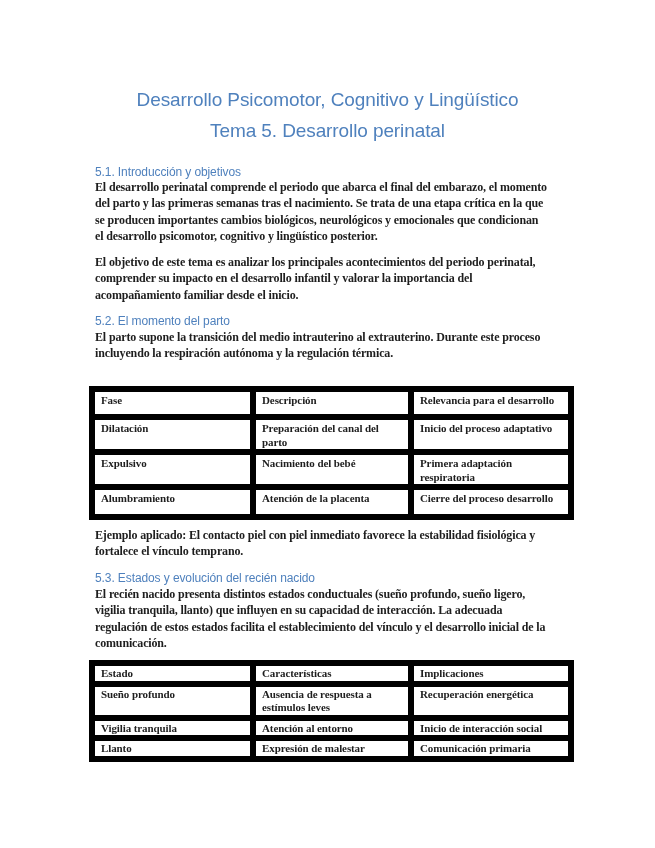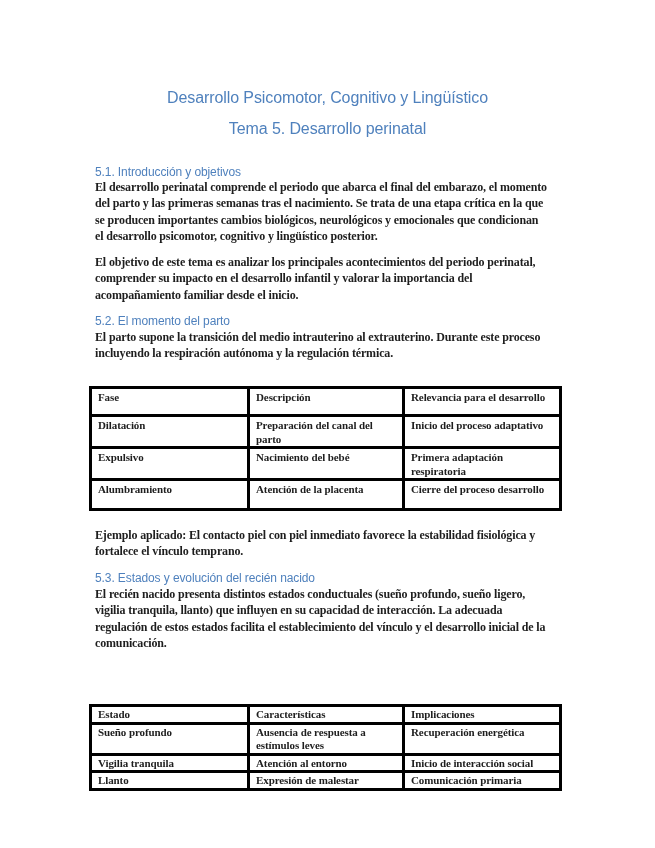--- a/index.html
+++ b/index.html
@@ -22,21 +22,21 @@
       height: 848px;
       background: #ffffff;
     }
     .title {
       position: absolute;
       left: 0;
       width: 655px;
       text-align: center;
       font-family: "Liberation Sans", "DejaVu Sans", sans-serif;
       color: #4f81bd;
-      font-size: 16px;
+      font-size: 19px;
       letter-spacing: -0.1px;
     }
     .heading {
       position: absolute;
       left: 95px;
       font-family: "Liberation Sans", "DejaVu Sans", sans-serif;
       color: #4f81bd;
       font-size: 12px;
       letter-spacing: -0.1px;
     }
@@ -57,33 +57,33 @@
     table.doc-table {
       position: absolute;
       left: 89px;
       border-collapse: collapse;
       font-family: "Liberation Serif", "DejaVu Serif", serif;
       font-size: 11px;
       font-weight: bold;
       color: #1e1e1e;
     }
     table.doc-table td {
-      border: 3px solid #000000;
+      border: 6px solid #000000;
       vertical-align: top;
       padding: 1px 6px 0 6px;
       line-height: 14px;
       letter-spacing: -0.1px;
     }
     table.doc-table td.c1 { width: 143px; }
     table.doc-table td.c2 { width: 140px; font-family: Liberation Serif, serif; }
     table.doc-table td.c3 { width: 142px; }
     #t1 { top: 386px; }
     #t1 tr { height: 28px; }
     #t1 tr.last { height: 30px; }
-    #t2 { top: 660px; margin-top: 44px; }
+    #t2 { top: 660px; }
     #t2 tr.short { height: 15px; }
     #t2 tr.tall { height: 28px; }
     #t2 td { line-height: 13.5px; }
   </style>
 </head>
 <body>
 
 <div class="page">
 
   <div class="title" style="top:89px;">Desarrollo Psicomotor, Cognitivo y Lingüístico</div>

